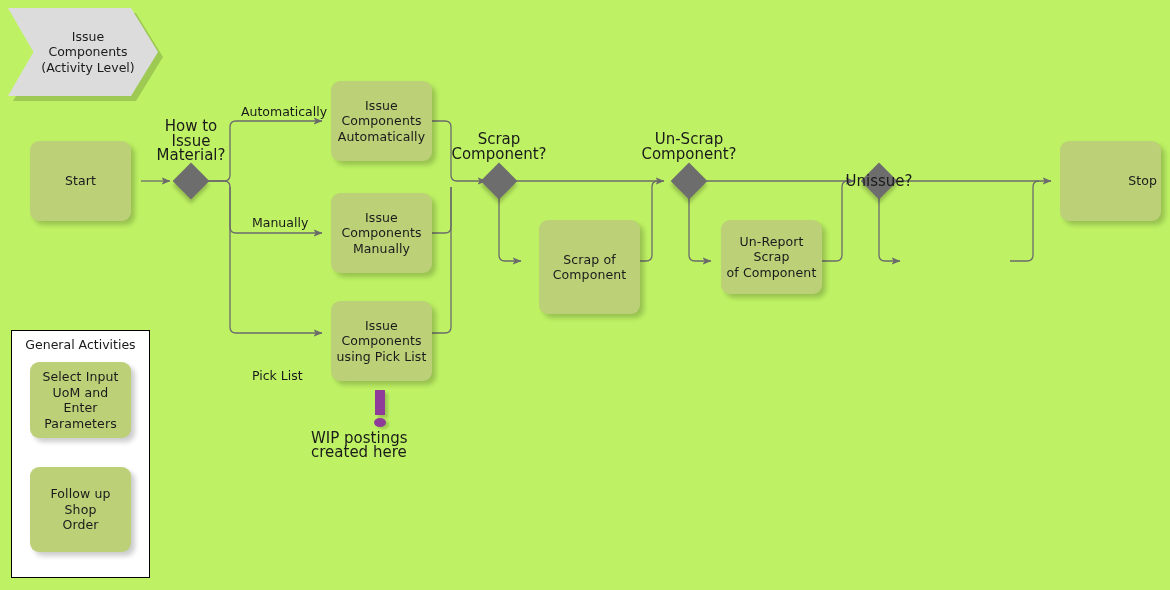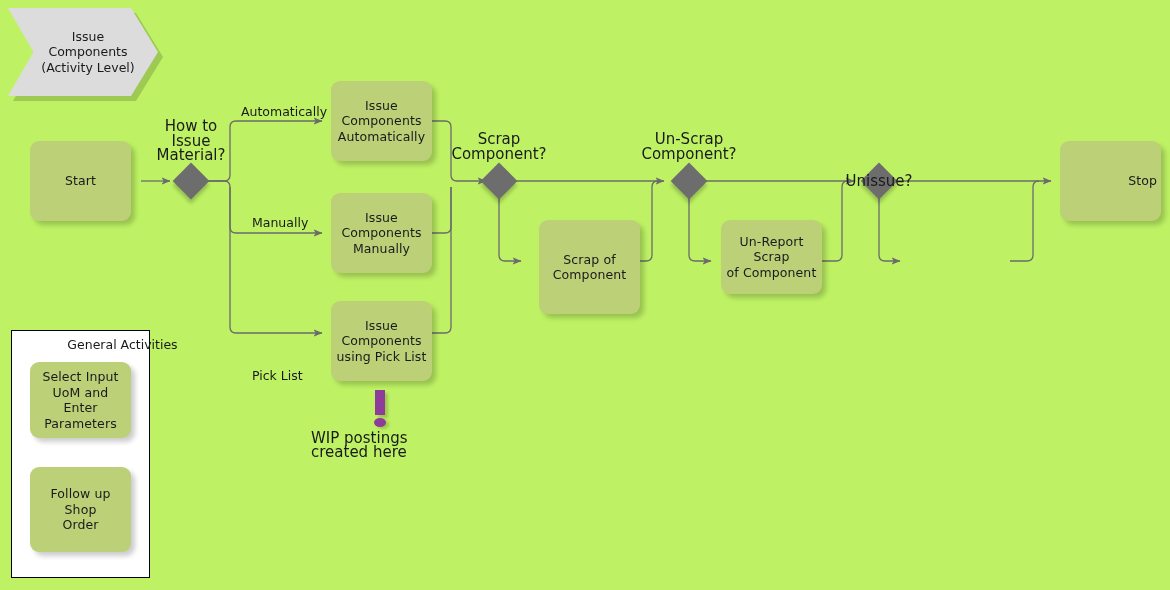--- a/index.html
+++ b/index.html
@@ -136,21 +136,20 @@
   }
   .group-title {
     position: absolute;
     left: 11px;
     top: 337px;
     width: 139px;
     text-align: center;
     font-size: 12.5px;
     color: #1a1a1a;
     z-index: 4;
-    padding-left: 42px;
   }
 
   
   .excl-wrap {
     position: absolute;
     left: 372px;
     top: 390px;
     width: 20px;
     height: 38px;
     z-index: 4;

